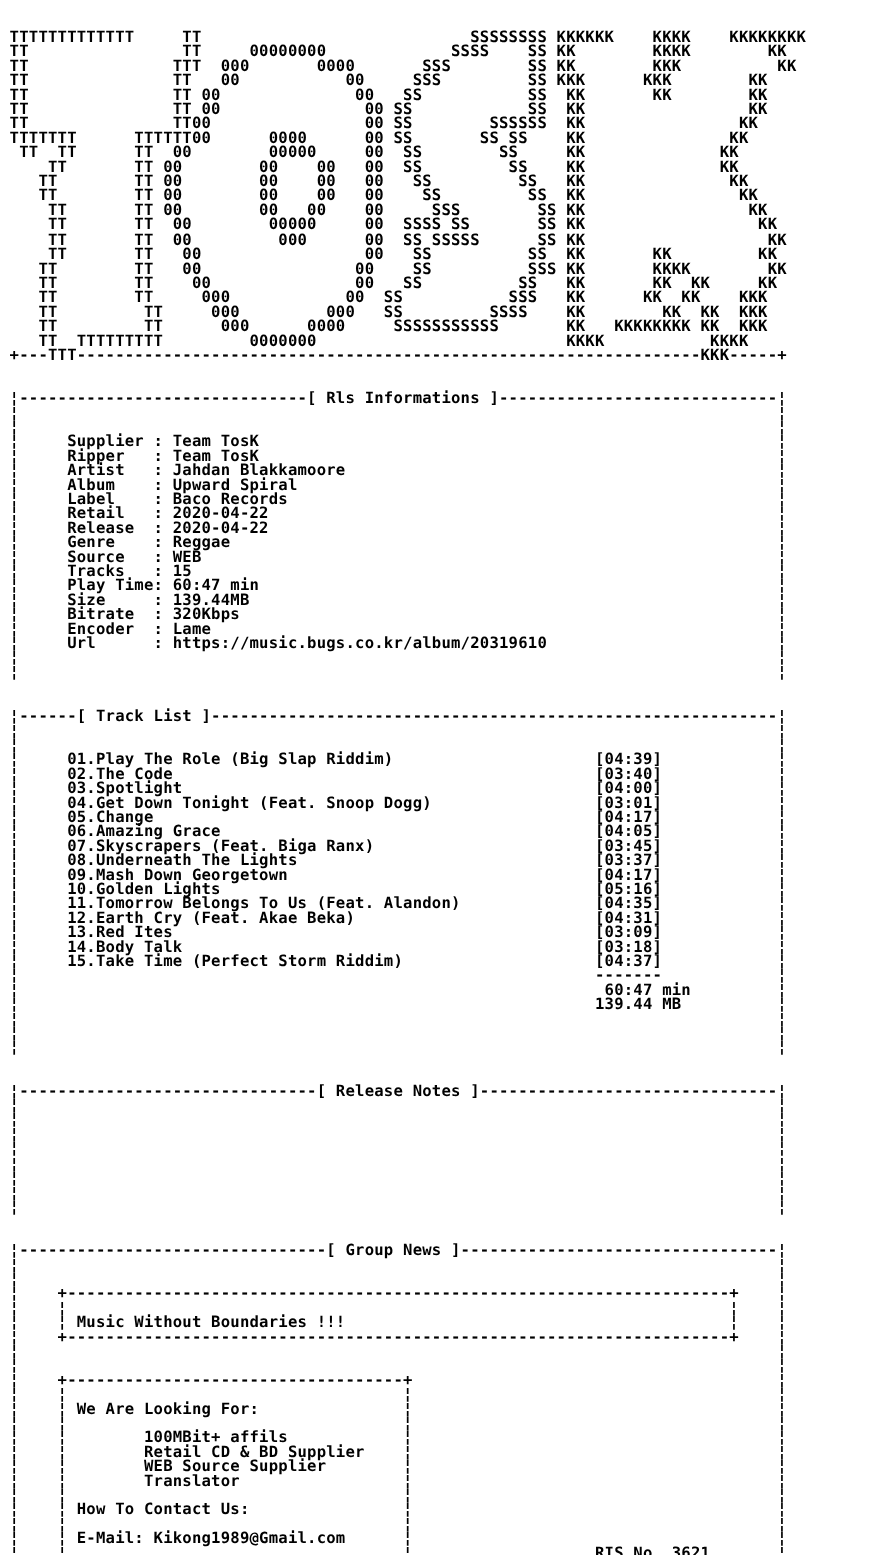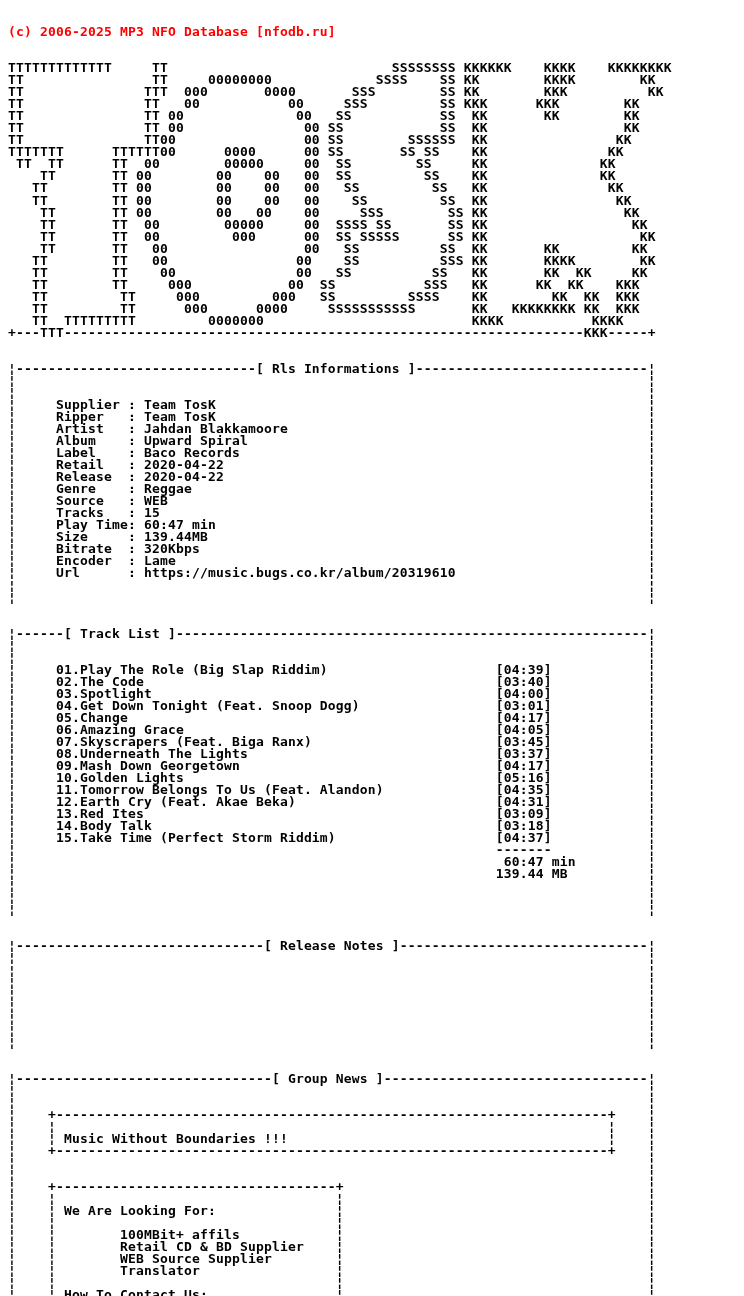--- a/index.html
+++ b/index.html
@@ -15,21 +15,20 @@
     white-space:pre;
   }
   #nfo pre{margin:0;padding:0;font:inherit;letter-spacing:inherit;line-height:inherit;white-space:pre;}
   .red{color:#ff0000;}
   .copyright{margin-left:204px;}
 </style>
 </head>
 <body>
 
 <div id="nfo">
-  <pre class="red copyright">(c) 2006-2025 MP3 NFO Database [nfodb.ru]</pre>
   <pre id="logo">TTTTTTTTTTTTT     TT                            SSSSSSSS KKKKKK    KKKK    KKKKKKKK
 TT                TT     00000000             SSSS    SS KK        KKKK        KK
 TT               TTT  000       0000       SSS        SS KK        KKK          KK
 TT               TT   00           00     SSS         SS KKK      KKK        KK
 TT               TT 00              00   SS           SS  KK       KK        KK
 TT               TT 00               00 SS            SS  KK                 KK
 TT               TT00                00 SS        SSSSSS  KK                KK
 TTTTTTT      TTTTTT00      0000      00 SS       SS SS    KK               KK
  TT  TT      TT  00        00000     00  SS        SS     KK              KK
     TT       TT 00        00    00   00  SS         SS    KK              KK

